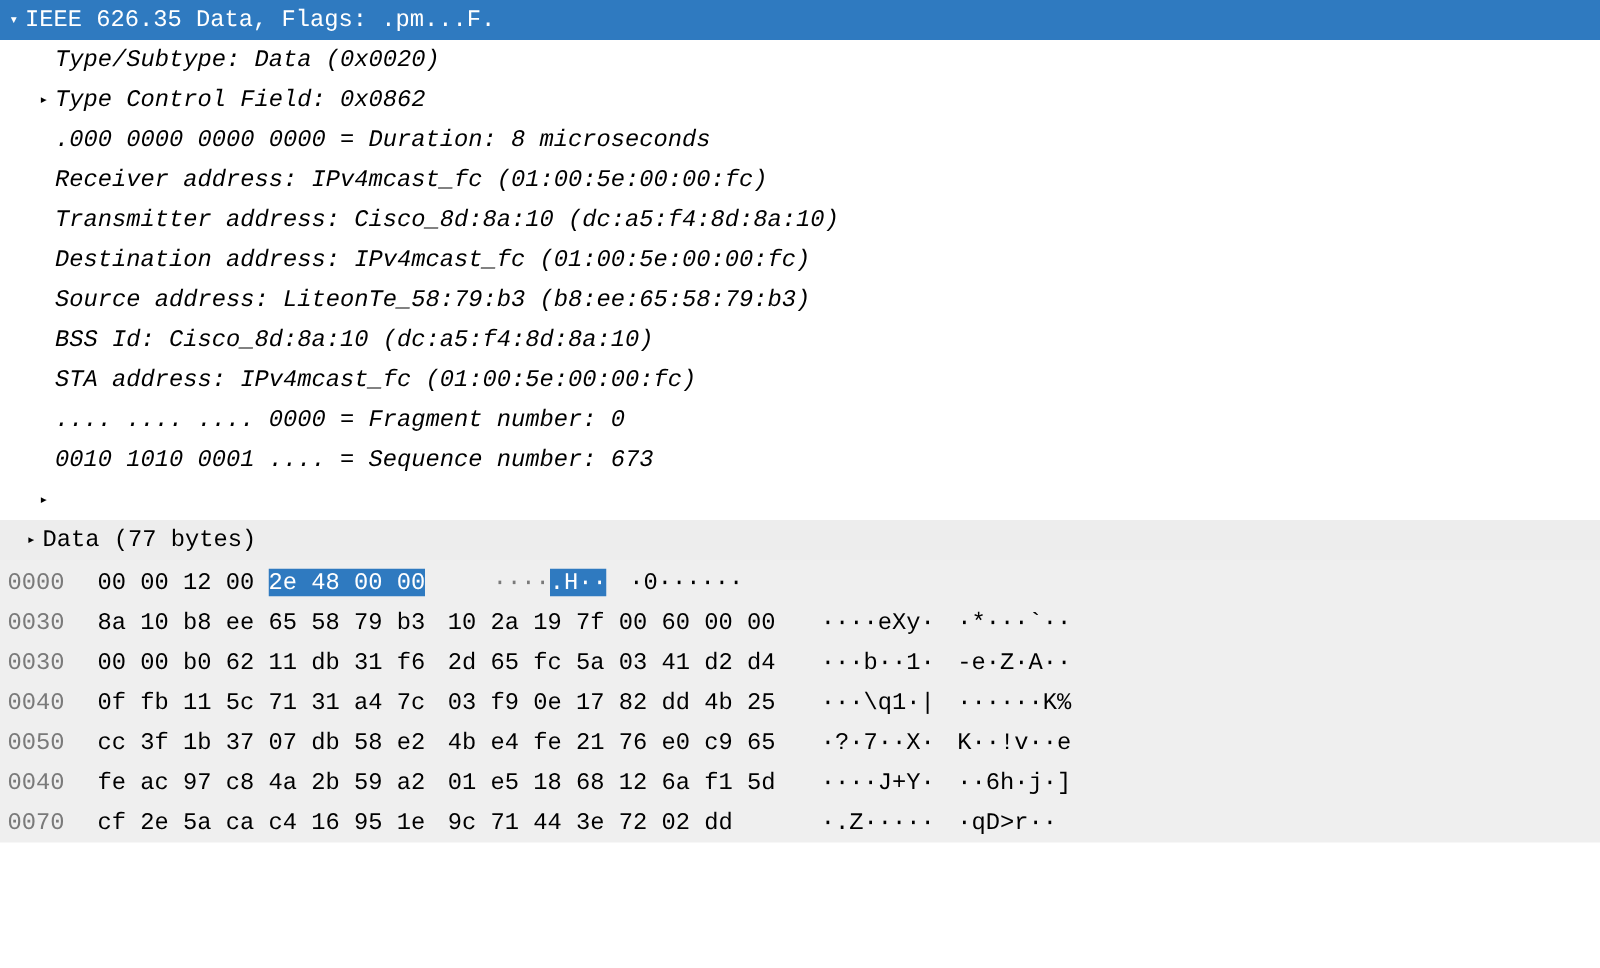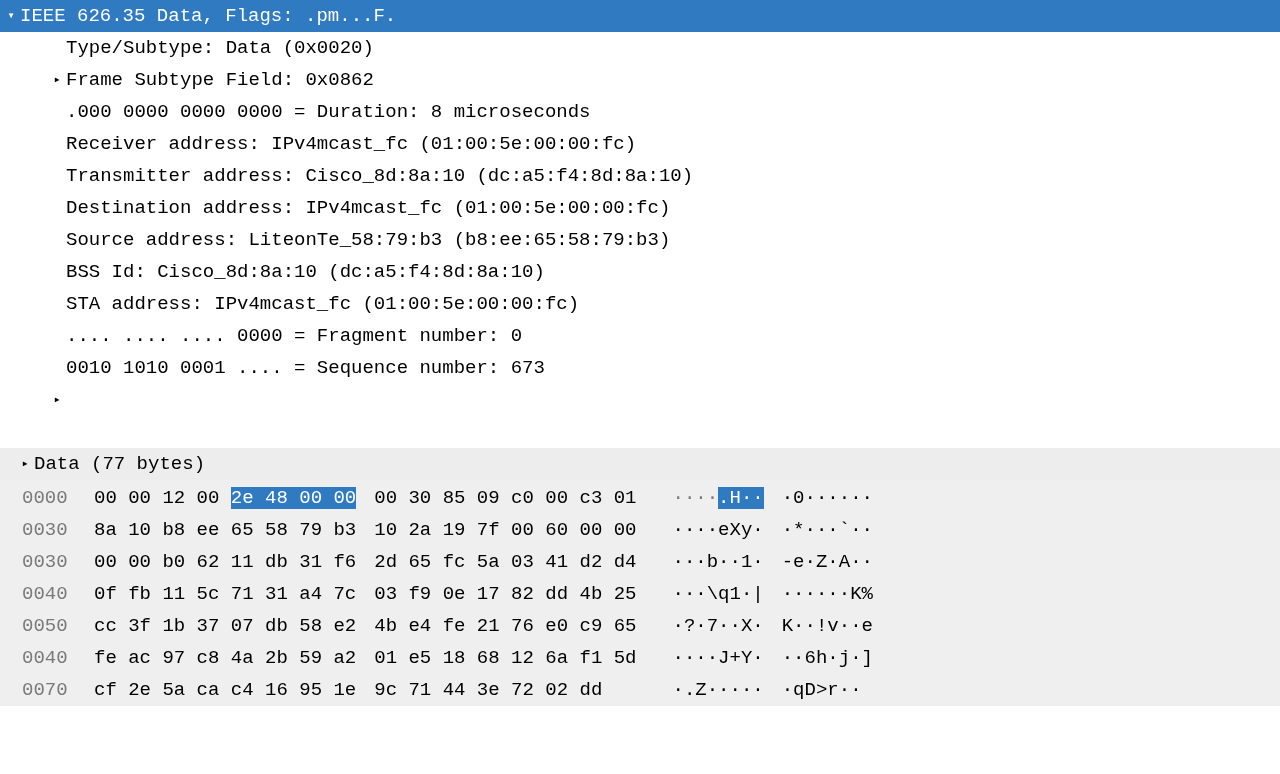--- a/index.html
+++ b/index.html
@@ -34,34 +34,33 @@
     width: 14px;
     text-align: center;
     font-size: 12px;
     color: #000;
     margin-right: 2px;
   }
   .tree-row.selected .arrow { color: #fff; }
   .arrow-right::before { content: "▸"; }
   .arrow-down::before { content: "▾"; }
   .arrow-none::before { content: ""; }
-  .indent1 { padding-left: 50px; }
-  .indent0a { padding-left: 18px; margin-top: 32px; }
+  .indent1 { padding-left: 28px; font-style: italic; }
+  .indent0a { padding-left: 18px; }
   .hex-pane {
     background: #efefef;
     padding-top: 2px;
     font-family: "Liberation Mono", "DejaVu Sans Mono", Consolas, monospace;
     font-size: 19px;
     line-height: 32px;
   }
   .hex-row {
     display: flex;
     white-space: pre;
     padding-left: 6px;
-    margin-left: 16px;
   }
   .hex-offset {
     color: #7a7a7a;
     width: 72px;
   }
   .hex-bytes {
     color: #000;
   }
   .hex-gap { display:inline-block; width: 18px; }
   .hex-ascii {
@@ -84,21 +83,21 @@
     <span>IEEE 626.35 Data, Flags: .pm...F.</span>
   </div>
 
   <div class="tree-row indent1">
     <span class="arrow arrow-none"></span>
     <span>Type/Subtype: Data (0x0020)</span>
   </div>
 
   <div class="tree-row indent1">
     <span class="arrow arrow-right"></span>
-    <span>Frame Subtype Field: 0x0862</span>
+    <span>Type Control Field: 0x0862</span>
   </div>
 
   <div class="tree-row indent1">
     <span class="arrow arrow-none"></span>
     <span>.000 0000 0000 0000 = Duration: 8 microseconds</span>
   </div>
 
   <div class="tree-row indent1">
     <span class="arrow arrow-none"></span>
     <span>Receiver address: IPv4mcast_fc (01:00:5e:00:00:fc)</span>
@@ -149,21 +148,20 @@
   </div>
 
 </div>
 
 <div class="hex-pane">
 
   <div class="hex-row">
     <span class="hex-offset">0000</span>
     <span class="hex-bytes"><span>00 00 12 00 </span><span class="hex-hl">2e 48 00 00</span></span>
     <span class="hex-gap"></span>
-    <span class="hex-bytes">00 30 85 09 c0 00 c3 01</span>
     <span class="hex-gap"></span><span class="hex-gap"></span>
     <span class="hex-ascii"><span class="dot">····</span><span class="hex-hl">.H··</span></span>
     <span class="hex-gap"></span>
     <span class="hex-ascii">·0······</span>
   </div>
 
 
   <div class="hex-row">
     <span class="hex-offset">0030</span>
     <span class="hex-bytes">8a 10 b8 ee 65 58 79 b3</span>

